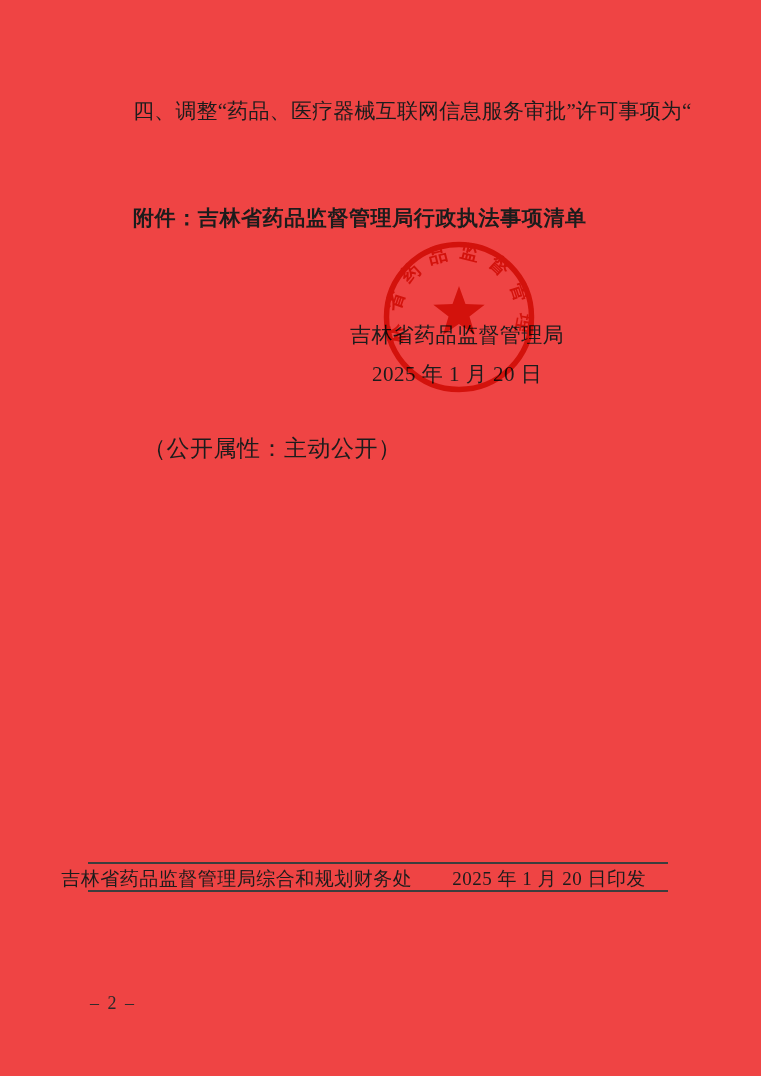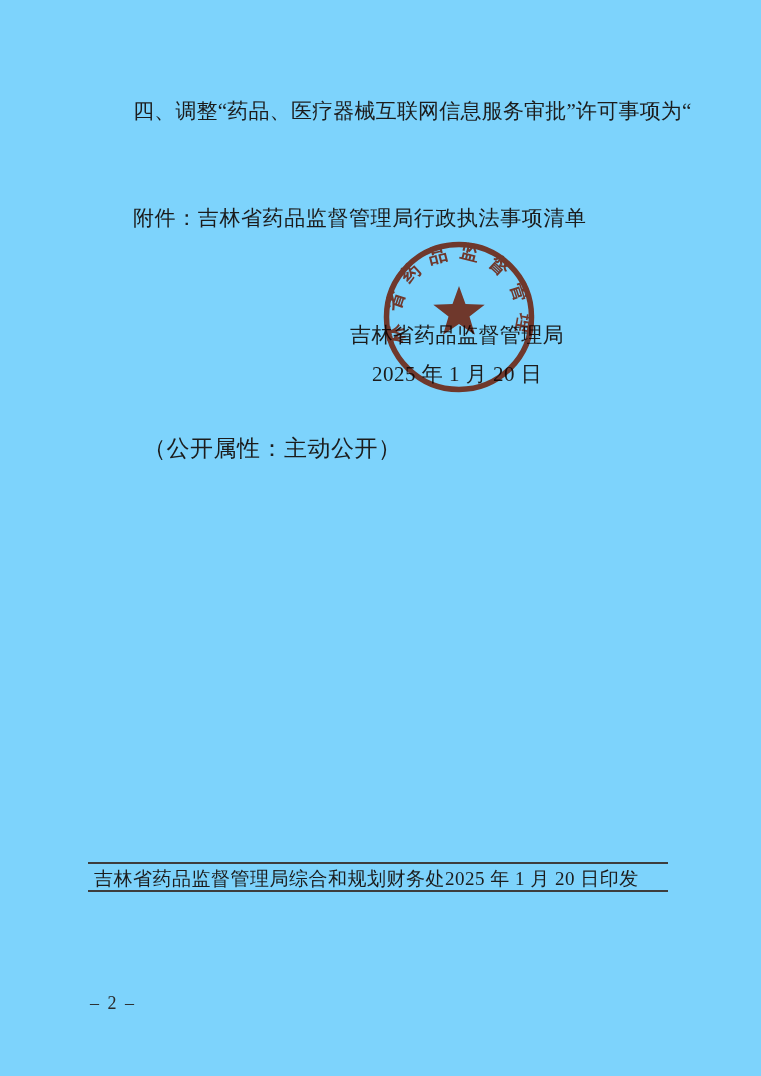--- a/index.html
+++ b/index.html
@@ -1,21 +1,21 @@
 <!DOCTYPE html>
 <html><head>
 <meta charset="utf-8">
 <style>
   * { margin: 0; padding: 0; box-sizing: border-box; }
   html, body { background: #ffffff; }
   .page {
     position: relative;
     width: 761px;
     height: 1076px;
-    background: #7dd3fc;
+    background: #ef4444;
     font-family: "Liberation Serif", "DejaVu Serif", serif;
     color: #1c1c1c;
     overflow: hidden;
   }
   .cn {
     font-family: "Liberation Serif", "DejaVu Serif", serif;
   }
   .para-line {
     position: absolute;
     left: 85px;
@@ -27,20 +27,21 @@
   }
   .para-line1 { top: 99px; padding-left: 48px; }
   .para-line2 { top: 138px; }
   .attachment-line {
     position: absolute;
     left: 133px;
     top: 204px;
     font-size: 21px;
     letter-spacing: 0.6px;
     white-space: nowrap;
+    font-weight: bold;
   }
   .signature-block {
     position: absolute;
     left: 339px;
     top: 321px;
     width: 236px;
     text-align: center;
   }
   .signature-org {
     font-size: 21px;
@@ -79,27 +80,27 @@
     background: #3d3d3d;
   }
   .footer-rule-top { top: 862px; }
   .footer-rule-bottom { top: 890px; }
   .footer-row {
     position: absolute;
     left: 88px;
     top: 866px;
     width: 580px;
     display: flex;
-    justify-content: flex-start;
+    justify-content: flex-end;
     align-items: center;
     padding: 0 22px 0 6px;
     font-size: 19px;
   }
   .footer-issuer { letter-spacing: 0.5px; white-space: nowrap; }
-  .footer-printdate { letter-spacing: 0.5px; white-space: nowrap; }
+  .footer-printdate { letter-spacing: 0.5px; white-space: nowrap; margin-left: 40px; }
   .page-number {
     position: absolute;
     left: 90px;
     top: 993px;
     font-size: 18px;
     letter-spacing: 2px;
     color: #2a2a2a;
     white-space: nowrap;
   }
 </style>

